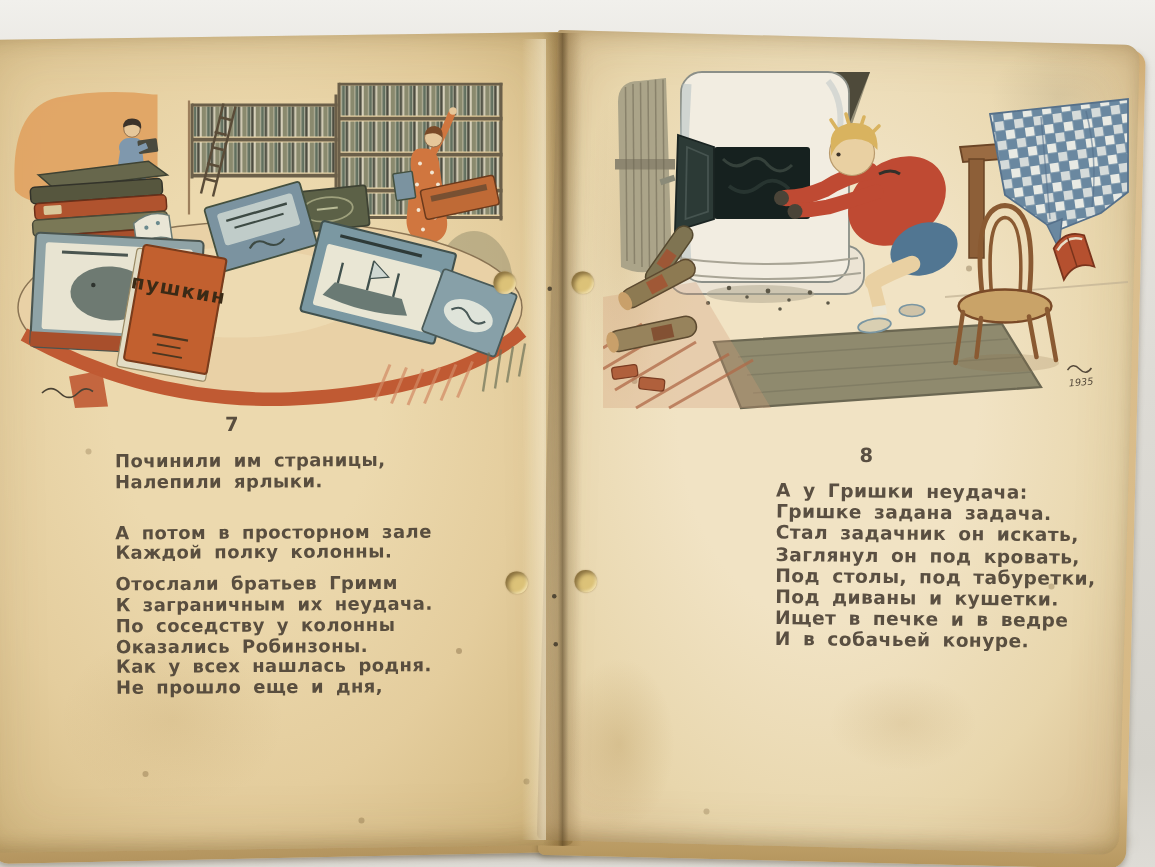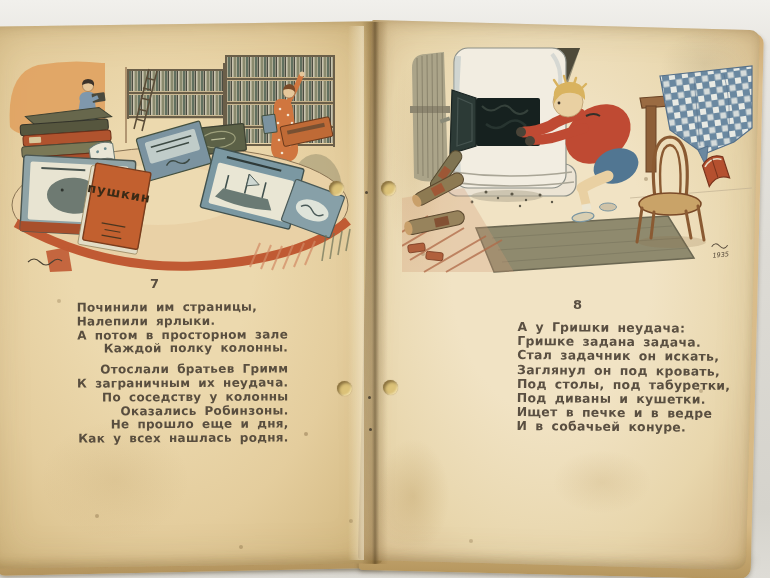--- a/index.html
+++ b/index.html
@@ -45,22 +45,22 @@
       240px 546px 0 1px rgba(85,58,25,.25),730px 122px 0 1px rgba(85,58,25,.22),
       58px 300px 0 1px rgba(85,58,25,.22),350px 520px 0 1px rgba(85,58,25,.25);}
   
   .hole{width:15px;height:15px;border-radius:50%;background:#dcc278;
     box-shadow:inset 2px 2px 3px rgba(70,45,15,.55),inset -1px -1px 2px rgba(255,242,205,.65),0 0 1px rgba(90,60,20,.4);}
   .stitch{width:3px;height:3px;border-radius:50%;background:#3a3226;opacity:.8;}
   
   .poem{color:#4a4034;font-weight:700;letter-spacing:.3px;word-spacing:3.5px;opacity:.9;}
   .poem .line{white-space:nowrap;}
   .poem-left{left:77px;top:301px;font-size:12px;line-height:13.8px;transform:rotate(-.3deg);}
-  .poem-left .stanza.g1{text-align:right;}
-  .poem-left .stanza.g2{margin-top:7px;text-align:right;}
+  .poem-left .stanza.g1{margin-top:20px;}
+  .poem-left .stanza.g2{margin-top:7px;}
   .poem-right{left:517px;top:321px;font-size:12.4px;line-height:14.2px;transform:rotate(.5deg);}
   .pagenum{color:#4a4034;font-weight:700;font-size:13px;opacity:.9;}
   .pn-left{left:150px;top:276px;}
   .pn-right{left:573px;top:297px;}
   svg{display:block;}
 </style>
 </head>
 <body>
 
 <div class="photo">
@@ -412,22 +412,22 @@
     </div>
     <div class="stanza g1">
       <div class="line">А потом в просторном зале</div>
       <div class="line">Каждой полку колонны.</div>
     </div>
     <div class="stanza g2">
       <div class="line">Отослали братьев Гримм</div>
       <div class="line">К заграничным их неудача.</div>
       <div class="line">По соседству у колонны</div>
       <div class="line">Оказались Робинзоны.</div>
+      <div class="line">Как у всех нашлась родня.</div>
       <div class="line">Не прошло еще и дня,</div>
-      <div class="line">Как у всех нашлась родня.</div>
     </div>
   </div>
 
   <div class="abs pagenum pn-right">8</div>
 
   <div class="abs poem poem-right">
     <div class="stanza">
       <div class="line">А у Гришки неудача:</div>
       <div class="line">Гришке задана задача.</div>
       <div class="line">Стал задачник он искать,</div>

